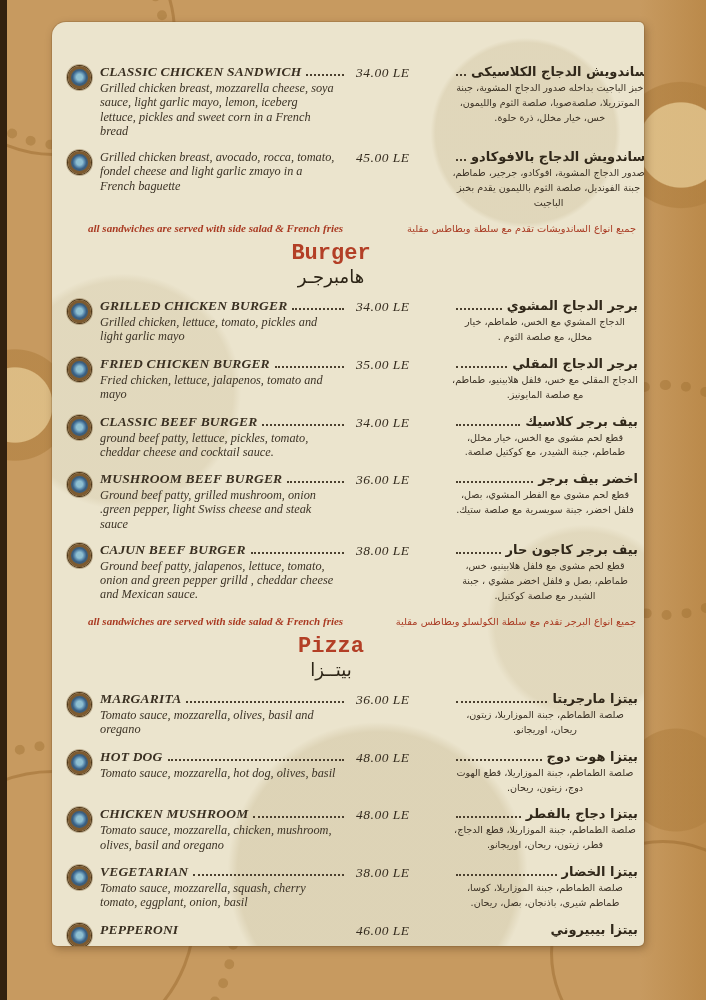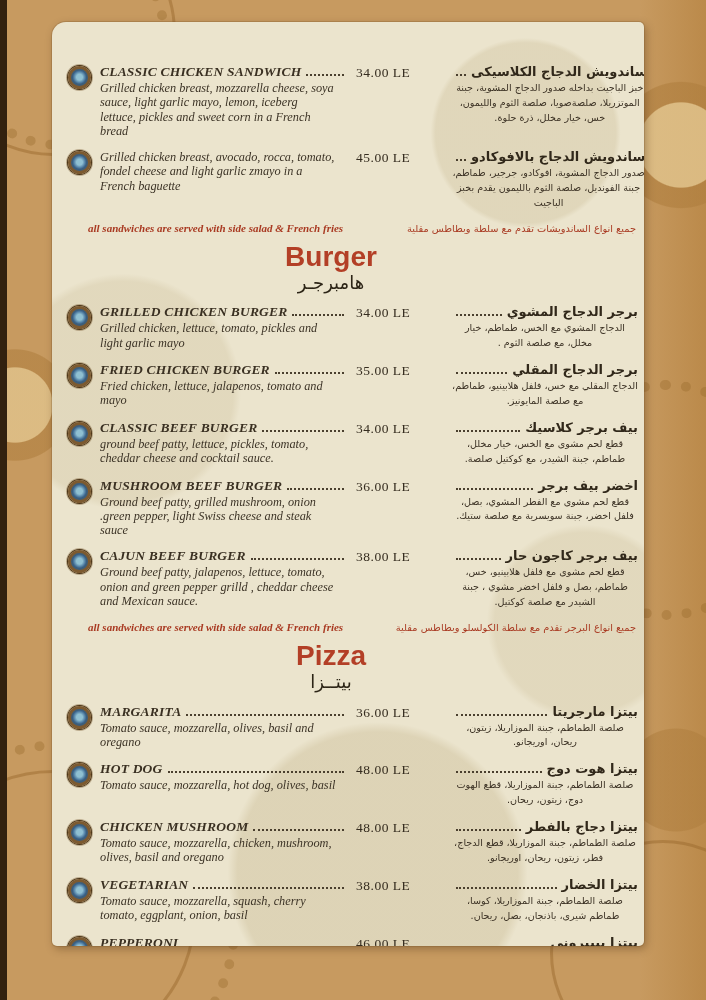--- a/index.html
+++ b/index.html
@@ -49,36 +49,36 @@
   .ttl{
     font-weight:bold;font-style:italic;font-size:13.5px;color:#3a3022;
     letter-spacing:.2px;white-space:nowrap;
   }
   .leader{flex:1;border-bottom:2px dotted #4a3f2e;margin:0 6px 3px 5px;min-width:10px;}
   .desc{
     font-style:italic;font-size:12.3px;line-height:1.16;color:#3c3326;
     margin-top:1px;padding-right:14px;
   }
   .price{
-    font-size:13.5px;color:#352c1f;white-space:nowrap;
+    font-style:italic;font-size:13.5px;color:#352c1f;white-space:nowrap;
     padding-top:1px;letter-spacing:.5px;
   }
   .ar{direction:rtl;text-align:center;font-family:"DejaVu Sans", sans-serif;color:#31281a;padding-left:2px;}
   .arttl{font-weight:bold;font-size:13px;white-space:nowrap;}
   .ar .leader{border-bottom:2px dotted #4a3f2e;margin:0 5px 3px 4px;}
   .ardesc{font-size:9.6px;line-height:1.55;margin-top:2px;color:#3a3023;}
 
   
   .note{display:flex;justify-content:space-between;align-items:baseline;margin:0 2px 8px 24px;}
   .note-en{color:#a93a22;font-style:italic;font-weight:bold;font-size:11px;}
   .note-ar{color:#a93a22;direction:rtl;font-family:"DejaVu Sans", sans-serif;font-size:9.8px;font-weight:normal;}
 
   
   .sec{text-align:center;margin:4px 40px 10px 0;}
-  .sec-en{color:#b33f26;font-family:Liberation Sans, sans-serif;font-weight:bold;font-size:28px;line-height:1.05;}
+  .sec-en{color:#b33f26;font-family:Liberation Mono, monospace;font-weight:bold;font-size:22px;line-height:1.05;}
   .sec-ar{font-family:"DejaVu Sans", sans-serif;font-weight:normal;font-size:18px;color:#2c2416;direction:rtl;line-height:1.3;}
 </style>
 </head>
 <body>
 
 <div class="left-edge"></div>
 <div class="right-band"></div>
 <div class="orn ring" style="left:-70px;top:-90px;width:240px;height:240px;"></div>
 <div class="orn ring2" style="left:-50px;top:-70px;width:200px;height:200px;"></div>
 <div class="orn blob" style="left:-60px;top:330px;width:150px;height:150px;"></div>

